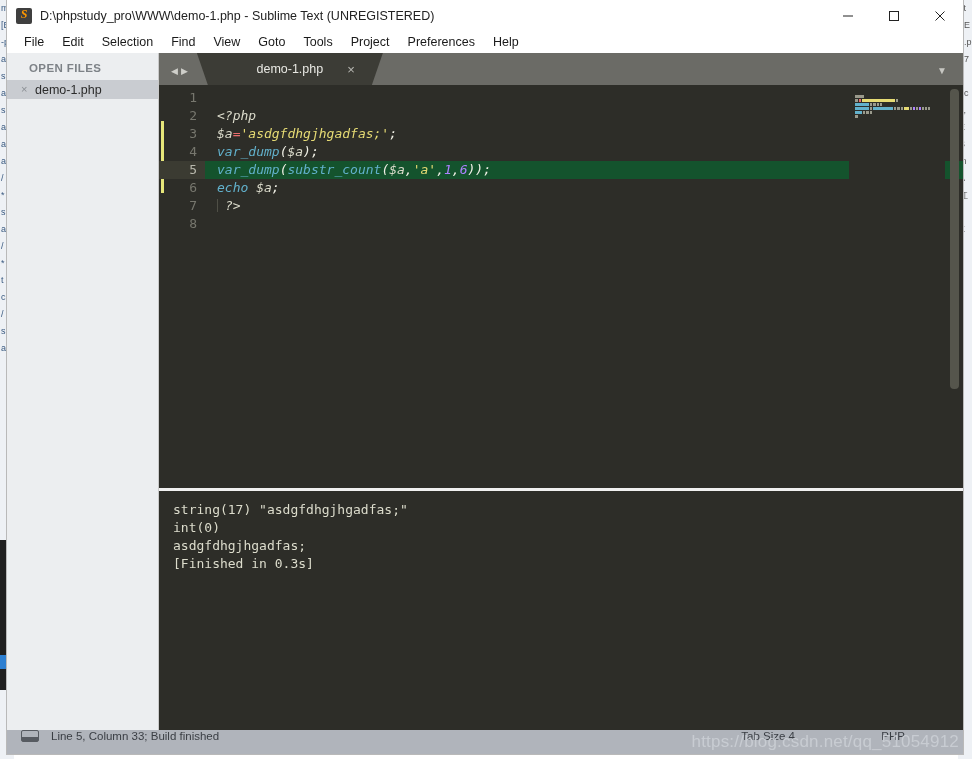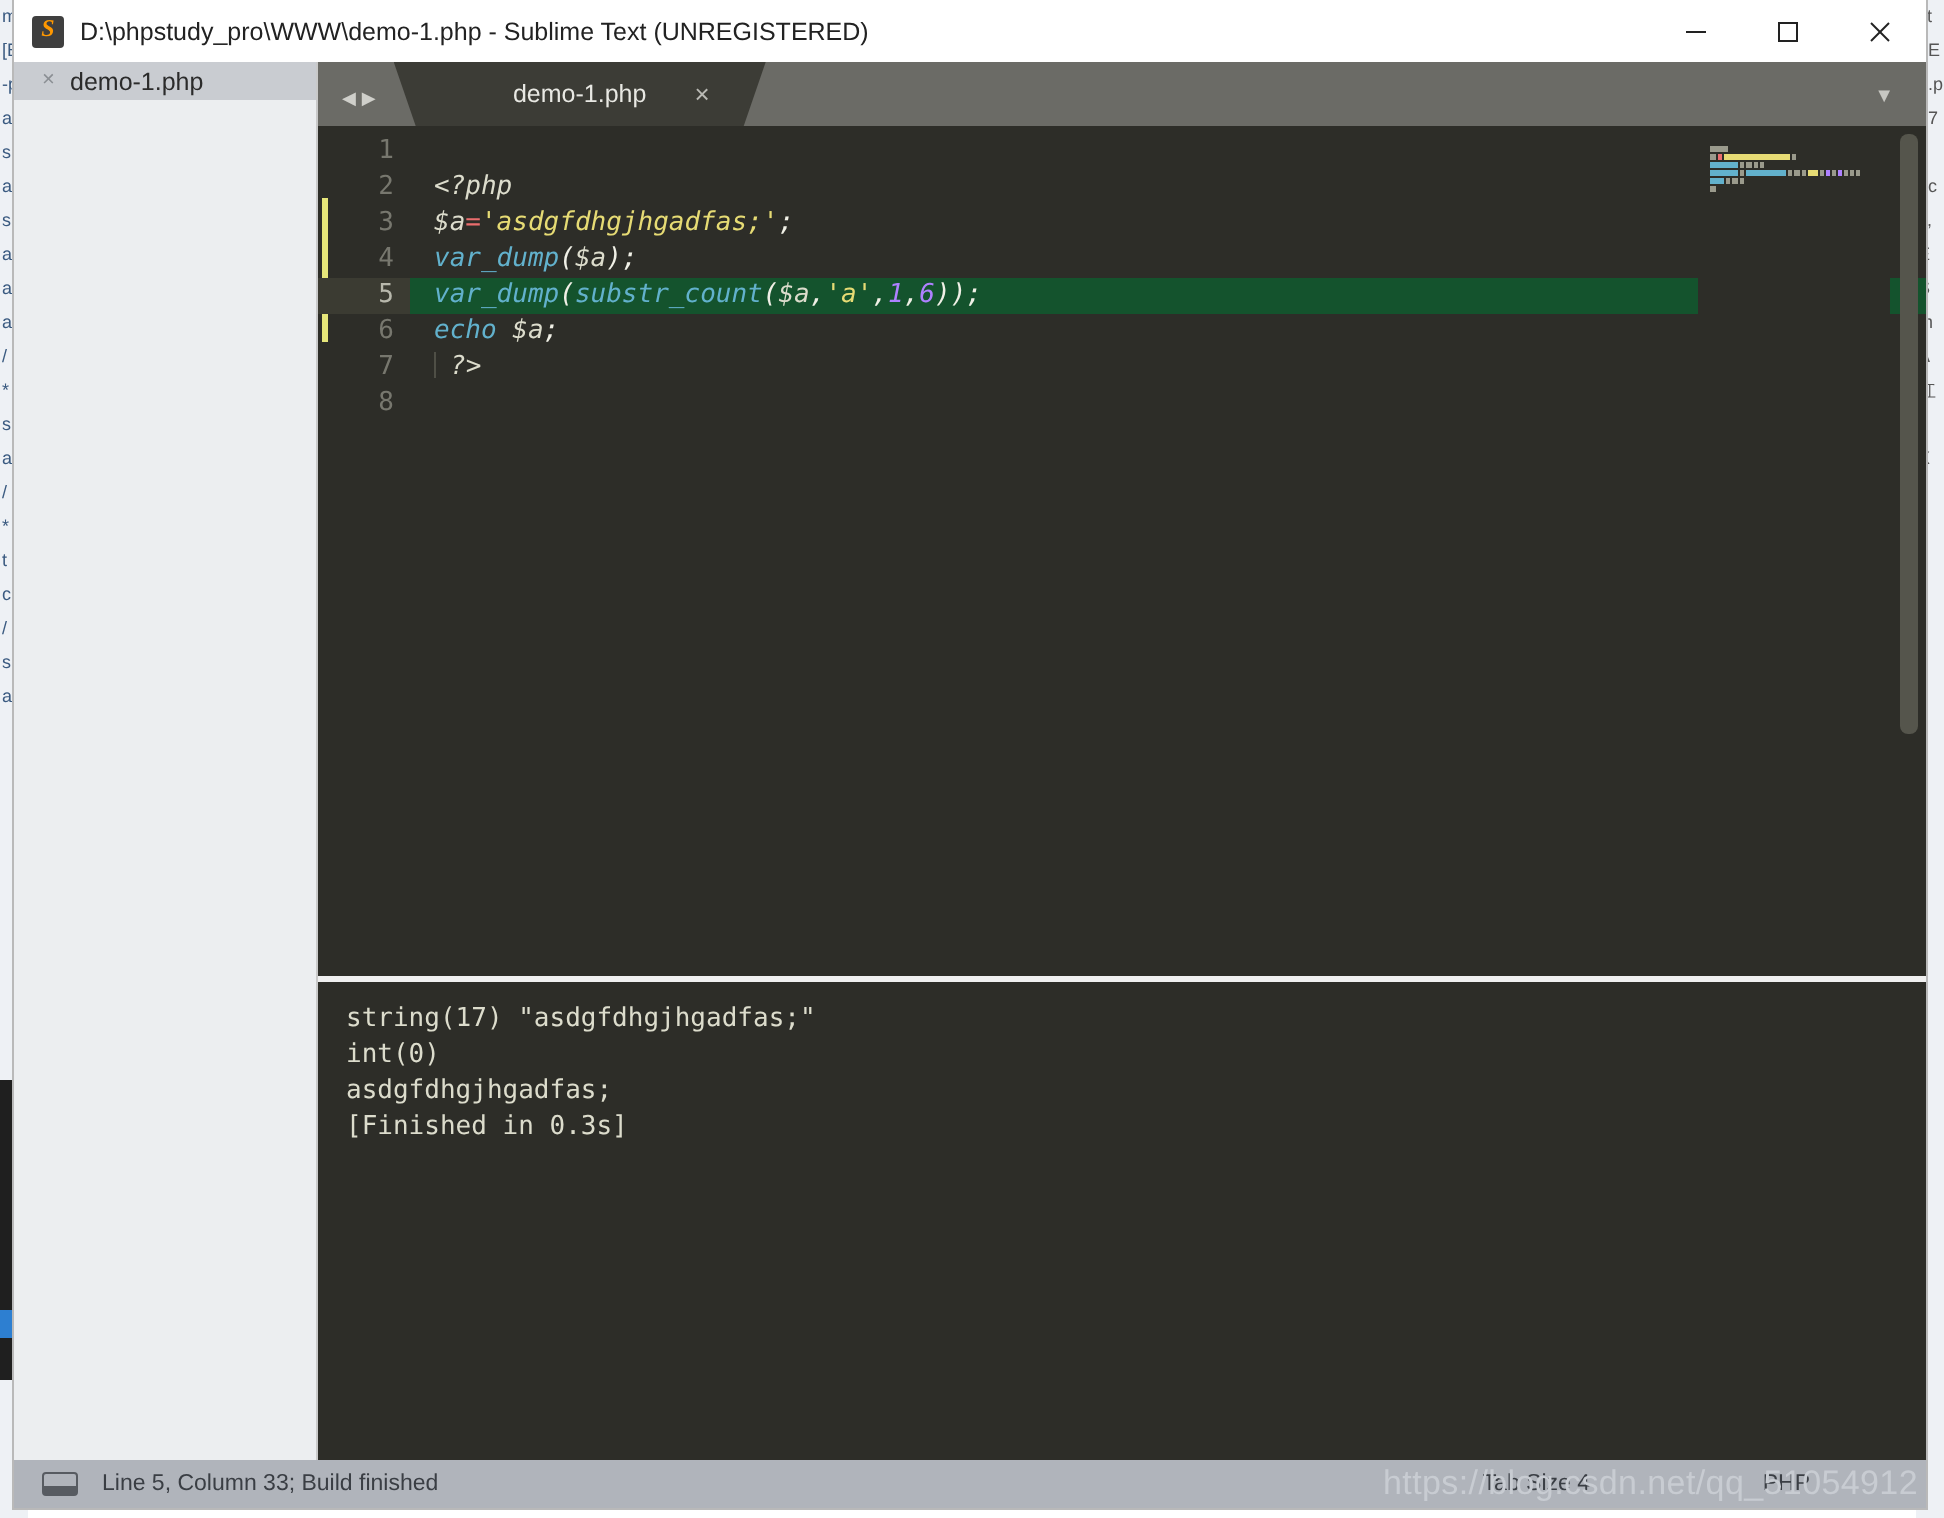--- a/index.html
+++ b/index.html
@@ -192,21 +192,21 @@
     height: 242px; flex: 0 0 auto; background: #2d2d28;
     border-top: 3px solid #f0f0f0;
     font-family: "DejaVu Sans Mono", monospace; font-size: 13px;
     line-height: 18px; color: #dcdccc;
     padding: 10px 0 0 14px; white-space: pre;
   }
 
   
   #statusbar {
     height: 24px; background: #b0b4bb; flex: 0 0 auto;
-    display: flex; align-items: center; position: relative;
+    display: flex; align-items: flex-start; position: relative;
   }
   #status-icon {
     width: 18px; height: 12px; margin-left: 14px; margin-right: 12px;
     border: 1.6px solid #575b61; border-radius: 2px;
     background: linear-gradient(to bottom, #b0b4bb 0 58%, #575b61 58% 100%);
   }
   #status-text { font-size: 11.5px; color: #3a3e44; }
   .status-right {
     font-size: 11.5px; color: #3a3e44; position: absolute;
   }
@@ -306,24 +306,37 @@
       </div>
       <div class="wbtn">
         <svg width="12" height="12" viewBox="0 0 12 12">
             <line x1="1.5" y1="1.5" x2="10.5" y2="10.5" stroke="#222" stroke-width="1"></line>
             <line x1="10.5" y1="1.5" x2="1.5" y2="10.5" stroke="#222" stroke-width="1"></line>
           </svg>
       </div>
     </div>
   </div>
 
+  <div id="menubar">
+      <div class="menu-item">File</div>
+      <div class="menu-item">Edit</div>
+      <div class="menu-item">Selection</div>
+      <div class="menu-item">Find</div>
+      <div class="menu-item">View</div>
+      <div class="menu-item">Goto</div>
+      <div class="menu-item">Tools</div>
+      <div class="menu-item">Project</div>
+      <div class="menu-item">Preferences</div>
+      <div class="menu-item">Help</div>
+    </div>
 
   <div id="body-area">
 
     <div id="sidebar">
+      <div id="sidebar-header">OPEN FILES</div>
       <div id="sidebar-files">
           <div class="file-row">
             <span class="file-x">×</span>
             <span class="file-label">demo-1.php</span>
           </div>
         </div>
       <div id="sidebar-fill"></div>
     </div>
 
     <div id="editor-col">

